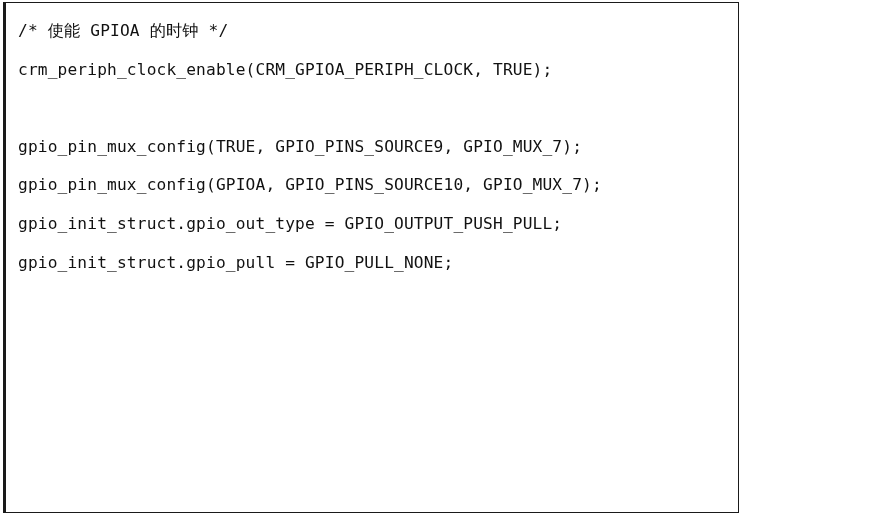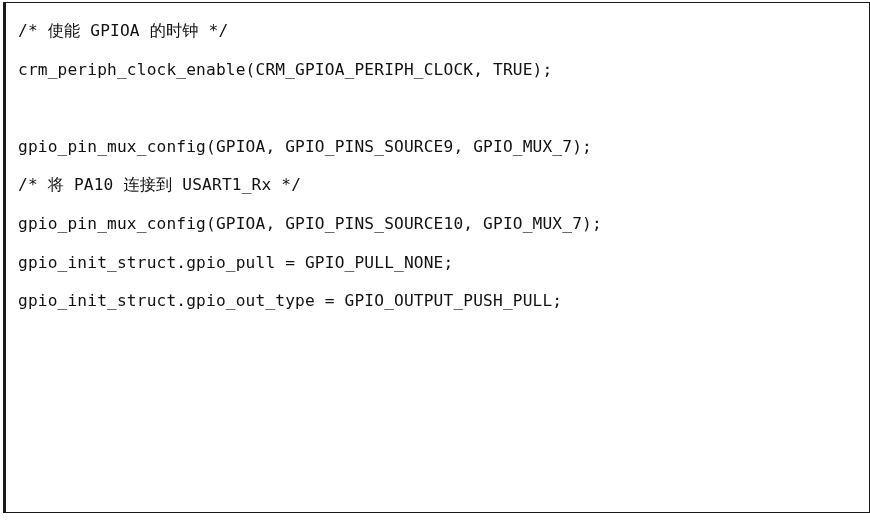--- a/index.html
+++ b/index.html
@@ -10,21 +10,21 @@
   body {
     width: 870px;
     height: 521px;
     overflow: hidden;
     font-family: "DejaVu Sans Mono", "Liberation Mono", monospace;
   }
   #code-frame {
     position: absolute;
     left: 3px;
     top: 2px;
-    width: 867px;
+    width: 736px;
     height: 511px;
     box-sizing: border-box;
     border: 1px solid #1a1a1a;
     border-left-width: 3px;
     background: #ffffff;
     overflow: hidden;
   }
   .code-body {
     padding: 9px 0 0 12px;
   }
@@ -42,20 +42,19 @@
   }
 </style>
 </head>
 <body>
 
 <div id="code-frame">
   <div class="code-body">
     <div class="code-line">/* 使能 GPIOA 的时钟 */</div>
     <div class="code-line">crm_periph_clock_enable(CRM_GPIOA_PERIPH_CLOCK, TRUE);</div>
     <div class="code-line blank"></div>
-    <div class="code-line">gpio_pin_mux_config(GPIOA, GPIO_PINS_SOURCE9, GPIO_MUX_7);</div>
-    <div class="code-line">/* 将 PA10 连接到 USART1_Rx */</div>
+    <div class="code-line">gpio_pin_mux_config(TRUE, GPIO_PINS_SOURCE9, GPIO_MUX_7);</div>
     <div class="code-line">gpio_pin_mux_config(GPIOA, GPIO_PINS_SOURCE10, GPIO_MUX_7);</div>
+    <div class="code-line">gpio_init_struct.gpio_out_type = GPIO_OUTPUT_PUSH_PULL;</div>
     <div class="code-line">gpio_init_struct.gpio_pull = GPIO_PULL_NONE;</div>
-    <div class="code-line">gpio_init_struct.gpio_out_type = GPIO_OUTPUT_PUSH_PULL;</div>
 
   </div>
 </div>
 
 </body></html>

